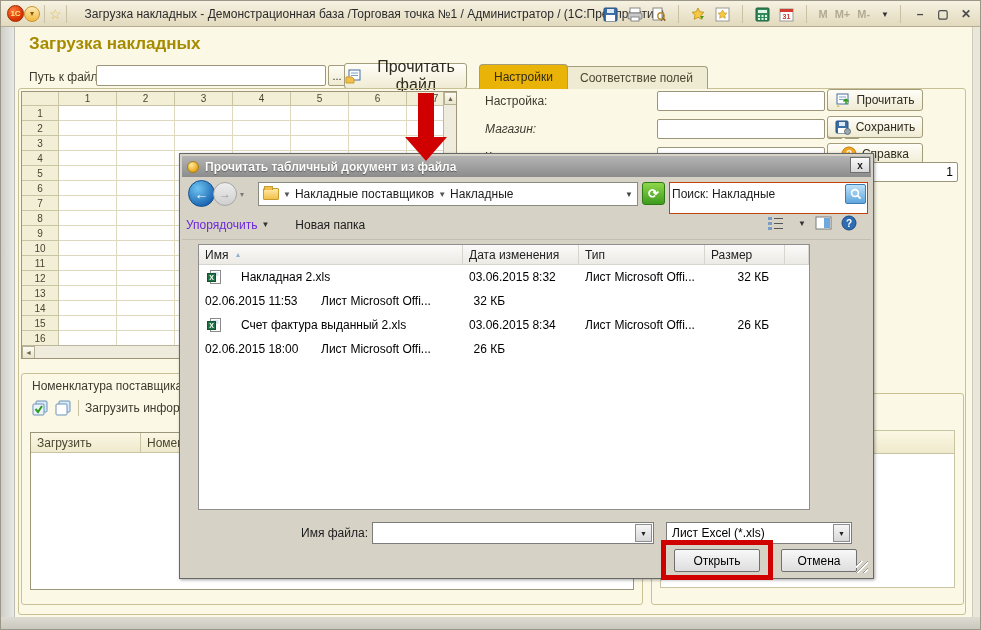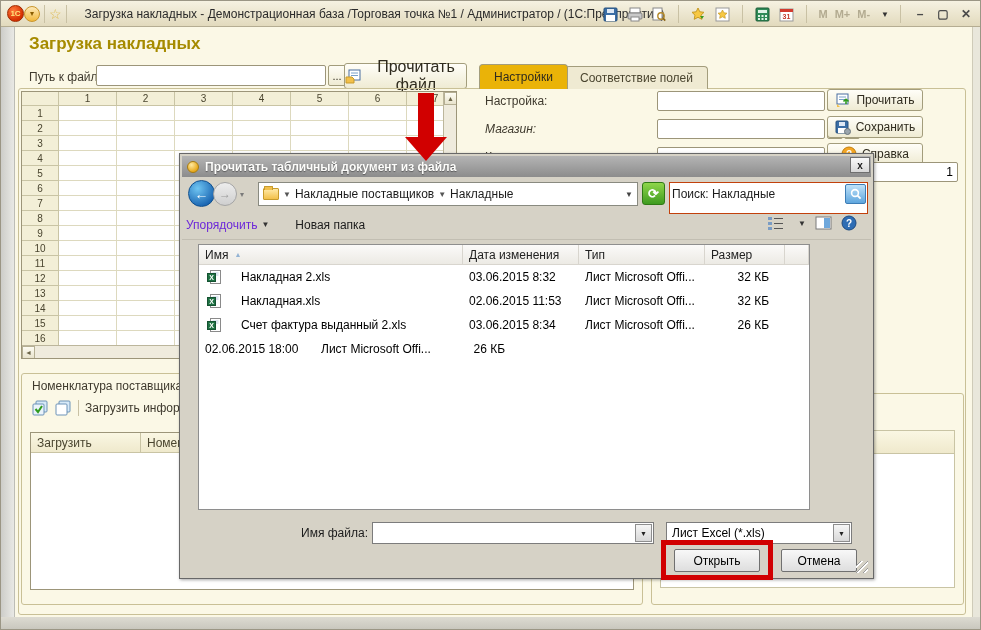--- a/index.html
+++ b/index.html
@@ -693,32 +693,20 @@
                   <text x="4.5" y="10" font-size="7" fill="#fff" text-anchor="middle" font-family="sans-serif" font-weight="bold">X</text>
                 </svg>
               </span>
               <span>Накладная 2.xls</span>
             </div>
             <div class="fr-date">03.06.2015 8:32</div>
             <div class="fr-type">Лист Microsoft Offi...</div>
             <div class="fr-size">32 КБ</div>
           </div>
           <div class="file-row">
-            <div class="fr-name">
-              <span>
-                <svg width="14" height="14" viewBox="0 0 14 14">
-                  <rect x="3.5" y="0.5" width="10" height="13" fill="#fff" stroke="#8a8a8a"></rect>
-                  <line x1="5.5" y1="3" x2="11.5" y2="3" stroke="#b9cbe0"></line>
-                  <line x1="5.5" y1="5" x2="11.5" y2="5" stroke="#b9cbe0"></line>
-                  <rect x="0.5" y="3.5" width="8" height="8" fill="#1F7244" stroke="#145231"></rect>
-                  <text x="4.5" y="10" font-size="7" fill="#fff" text-anchor="middle" font-family="sans-serif" font-weight="bold">X</text>
-                </svg>
-              </span>
-              <span>Накладная.xls</span>
-            </div>
             <div class="fr-date">02.06.2015 11:53</div>
             <div class="fr-type">Лист Microsoft Offi...</div>
             <div class="fr-size">32 КБ</div>
           </div>
           <div class="file-row">
             <div class="fr-name">
               <span>
                 <svg width="14" height="14" viewBox="0 0 14 14">
                   <rect x="3.5" y="0.5" width="10" height="13" fill="#fff" stroke="#8a8a8a"></rect>
                   <line x1="5.5" y1="3" x2="11.5" y2="3" stroke="#b9cbe0"></line>

